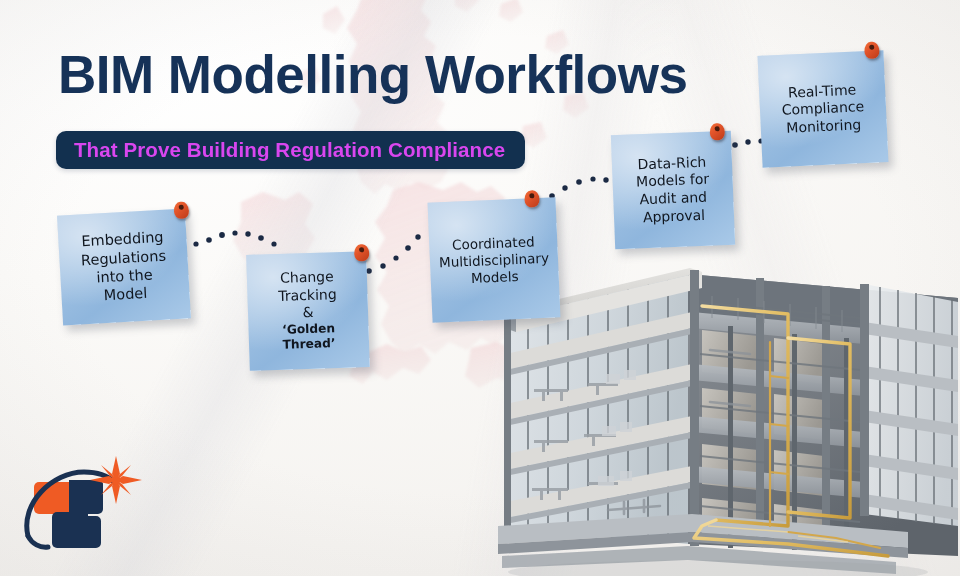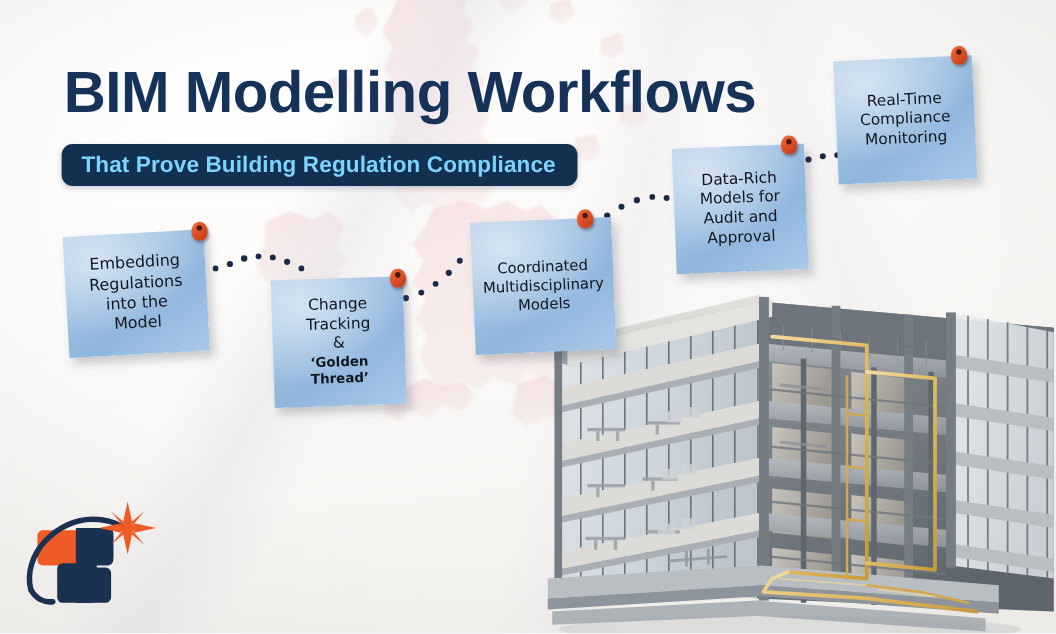--- a/index.html
+++ b/index.html
@@ -46,21 +46,21 @@
     width: 420px;
     height: 520px;
     opacity: .30;
   }
   .bg-map svg { width: 100%; height: 100%; display: block; }
 
   
   .title {
     position: absolute;
     left: 58px;
-    top: 57px;
+    top: 47px;
     font-size: 53px;
     font-weight: 700;
     letter-spacing: -0.5px;
     color: #163258;
     white-space: nowrap;
     line-height: 1.05;
   }
   .subtitle-bar {
     position: absolute;
     left: 56px;
@@ -69,21 +69,21 @@
     padding: 0 20px 0 18px;
     display: flex;
     align-items: center;
     background: #12304f;
     border-radius: 10px;
     box-shadow: 0 2px 5px rgba(20,40,70,0.18);
   }
   .subtitle-text {
     font-size: 20.5px;
     font-weight: 600;
-    color: #7dd3fc;
+    color: #d946ef;
     white-space: nowrap;
     letter-spacing: .1px;
   }
 
   
   .dot-path {
     position: absolute;
     left: 0; top: 0;
     width: 960px; height: 576px;
     pointer-events: none;

